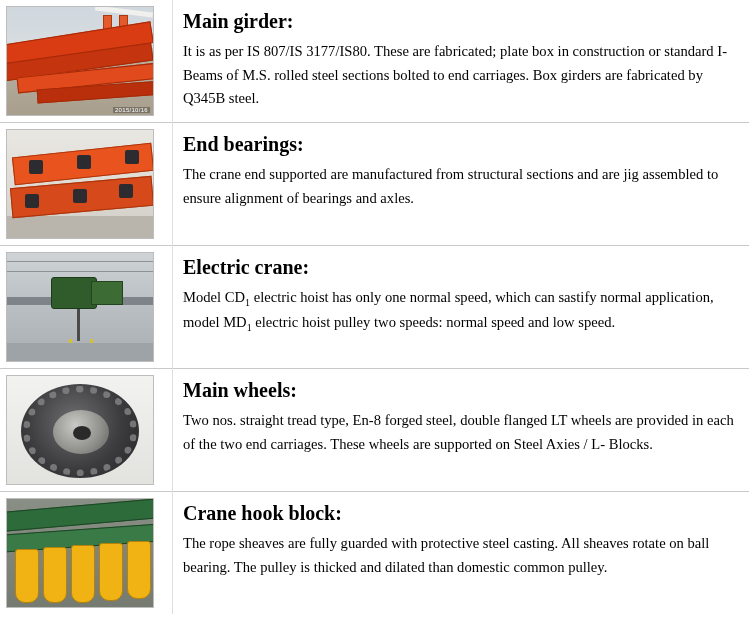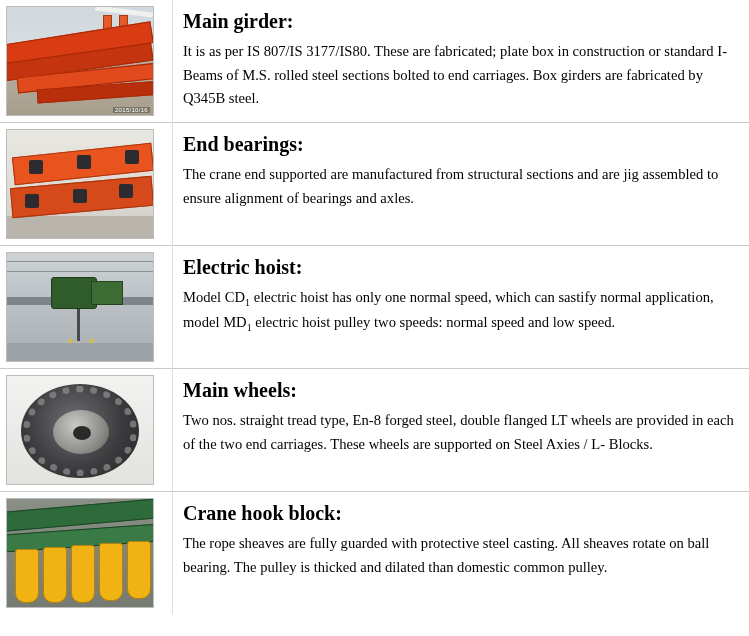--- a/index.html
+++ b/index.html
@@ -218,21 +218,21 @@
           <div class="truss2"></div>
           <div class="rail"></div>
           <div class="motor"></div>
           <div class="drum"></div>
           <div class="hook"></div>
           <div class="hookh"></div>
           <div class="floor"></div>
         </div>
       </td>
       <td class="text-cell">
-        <p class="item-title">Electric hoist:</p>
+        <p class="item-title">Electric crane:</p>
         <p class="item-desc">
           <span>Model CD</span><sub>1</sub><span> electric hoist has only one normal speed, which can sastify normal application, model MD</span><sub>1</sub><span> electric hoist pulley two speeds: normal speed and low speed.</span>
         </p>
       </td>
     </tr>
 
     <tr class="spec-row">
       <td class="img-cell">
         <div class="photo ph-wheel">
           <div class="outer"></div>

